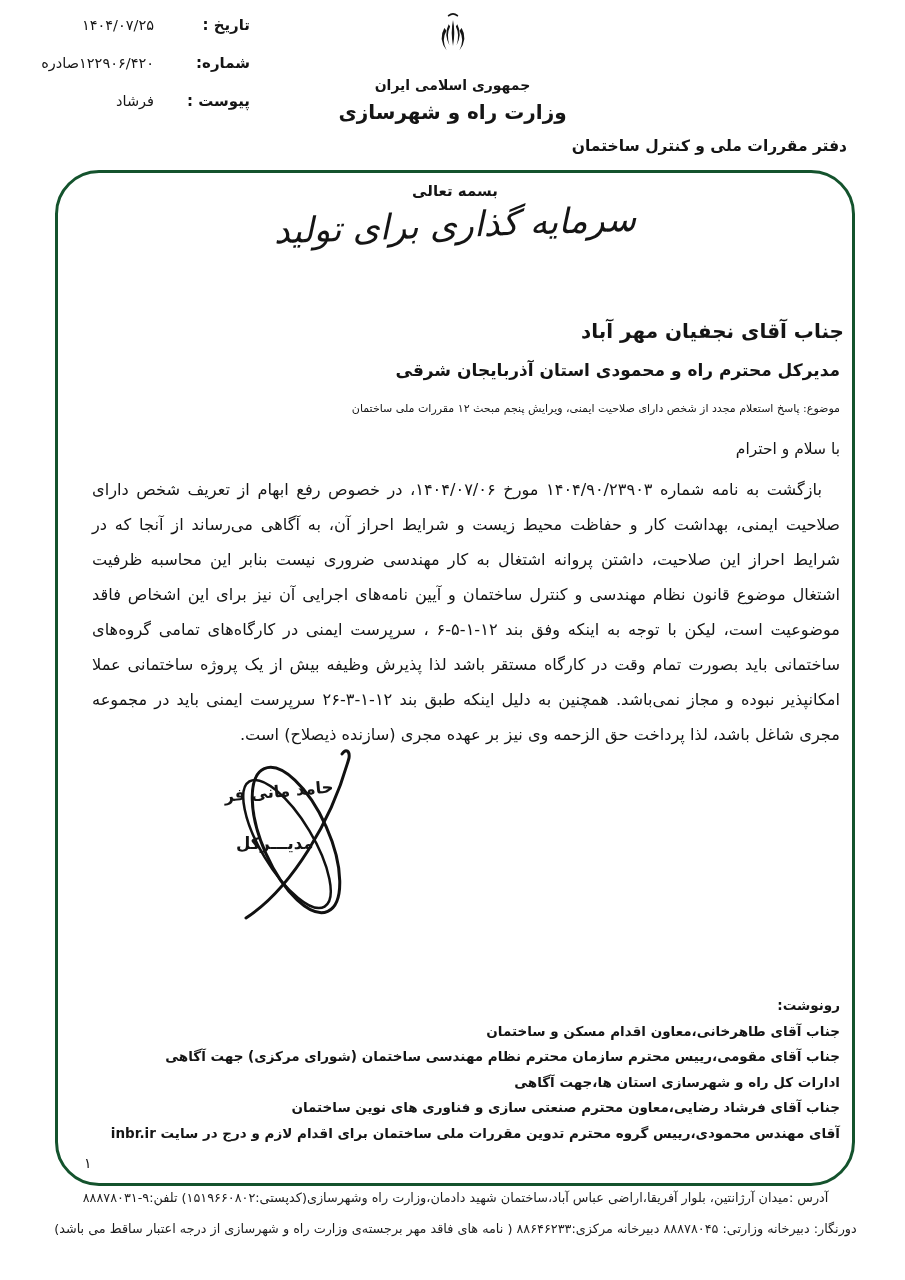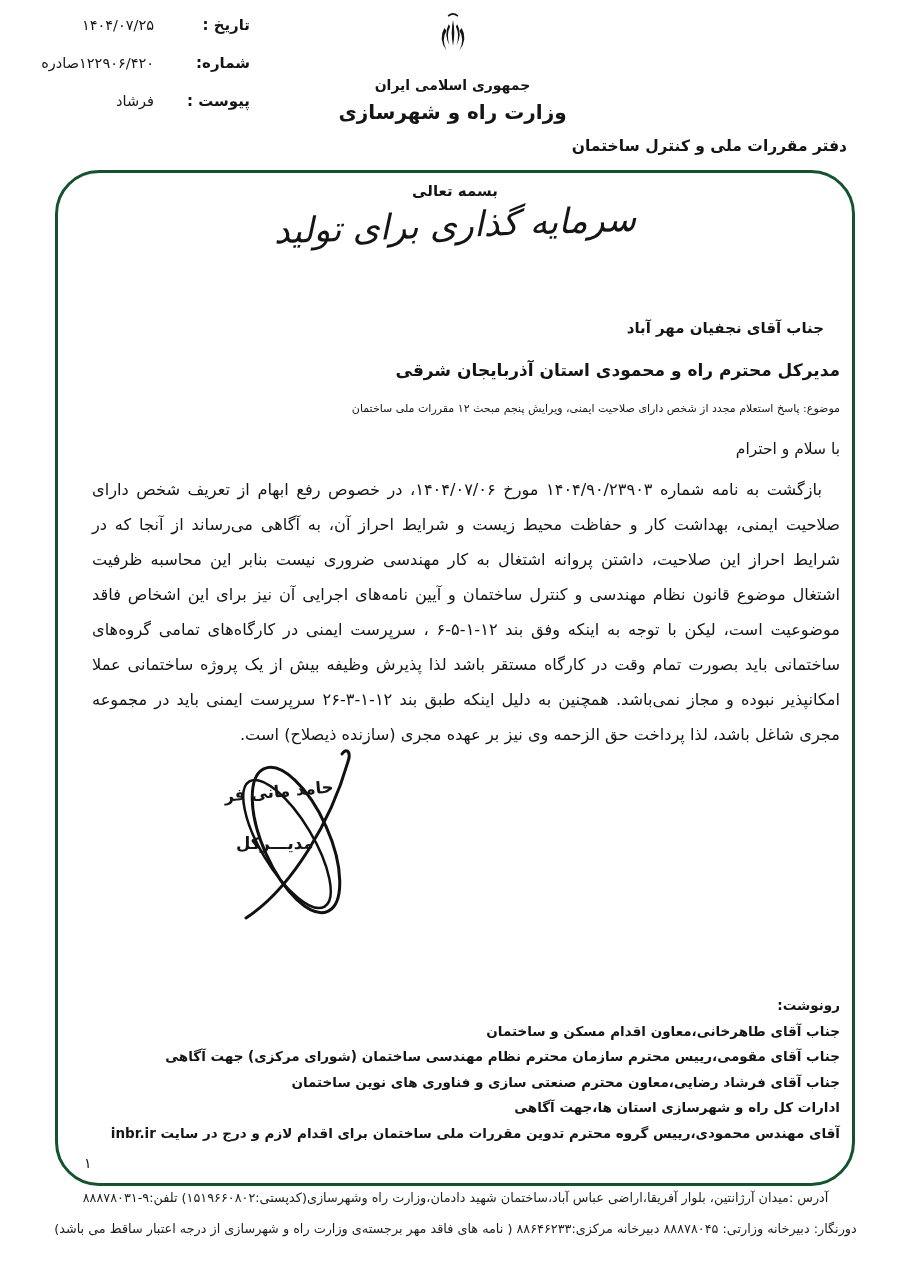--- a/index.html
+++ b/index.html
@@ -17,21 +17,21 @@
   .emblem{display:block;margin:0 auto;width:36px;height:48px;}
   .country{font-size:14px;font-weight:bold;margin-top:19px;}
   .ministry{font-size:20px;font-weight:bold;margin-top:7px;}
   .office{position:absolute;top:137px;right:58px;font-size:15.5px;font-weight:bold;}
   
   .frame{position:absolute;left:55px;top:170px;width:794px;height:1010px;
          border:3px solid #14532d;border-radius:44px;}
   .basmala{position:absolute;top:9px;left:0;right:0;text-align:center;font-size:15px;font-weight:600;}
   .slogan{position:absolute;top:32px;left:0;right:0;text-align:center;font-size:35px;
           font-style:italic;font-weight:500;transform:rotate(-2deg);}
-  .recipient-name{position:absolute;top:146px;right:28px;font-size:15px;font-weight:bold;}
+  .recipient-name{position:absolute;top:146px;right:8px;font-size:20px;font-weight:bold;}
   .recipient-title{position:absolute;top:187px;right:12px;font-size:17px;font-weight:bold;}
   .subject{position:absolute;top:229px;right:12px;left:30px;font-size:11px;}
   .salutation{position:absolute;top:267px;right:12px;font-size:15.5px;margin-left:44px;}
   .body-par{position:absolute;top:299px;right:12px;left:34px;font-size:16.2px;line-height:35px;
             text-align:justify;text-align-last:right;text-indent:18px;}
   
   .signature{position:absolute;top:565px;left:138px;width:212px;height:192px;}
   .sig-svg{position:absolute;left:0;top:0;}
   .sig-name{position:absolute;left:28px;top:44px;font-size:16.5px;font-weight:bold;
             transform:rotate(-5deg);white-space:nowrap;}
@@ -98,22 +98,22 @@
         <path d="M50 180 C 96 150, 136 82, 153 20 C 154 13, 150 10, 146 16" fill="none" stroke="#111" stroke-width="3" stroke-linecap="round"></path>
       </svg>
       <div class="sig-name">حامد مانی فر</div>
       <div class="sig-title">مدیـــرکل</div>
     </div>
 
     <div class="cc">
       <div>رونوشت:</div>
       <div>جناب آقای طاهرخانی،معاون اقدام مسکن و ساختمان</div>
       <div>جناب آقای مقومی،رییس محترم سازمان محترم نظام مهندسی ساختمان (شورای مرکزی) جهت آگاهی</div>
+      <div>ادارات کل راه و شهرسازی استان ها،جهت آگاهی</div>
       <div>جناب آقای فرشاد رضایی،معاون محترم صنعتی سازی و فناوری های نوین ساختمان</div>
-      <div>ادارات کل راه و شهرسازی استان ها،جهت آگاهی</div>
       <div>آقای مهندس محمودی،رییس گروه محترم تدوین مقررات ملی ساختمان برای اقدام لازم و درج در سایت inbr.ir</div>
     </div>
 
     <div class="page-num">۱</div>
   </div>
 
   <div class="footer">
     <div class="footer-line">آدرس :میدان آرژانتین، بلوار آفریقا،اراضی عباس آباد،ساختمان شهید دادمان،وزارت راه وشهرسازی(کدپستی:۱۵۱۹۶۶۰۸۰۲) تلفن:۹-۸۸۸۷۸۰۳۱</div>
     <div class="footer-line">دورنگار: دبیرخانه وزارتی: ۸۸۸۷۸۰۴۵ دبیرخانه مرکزی:۸۸۶۴۶۲۳۳ ( نامه های فاقد مهر برجسته‌ی وزارت راه و شهرسازی از درجه اعتبار ساقط می باشد)</div>
   </div>

